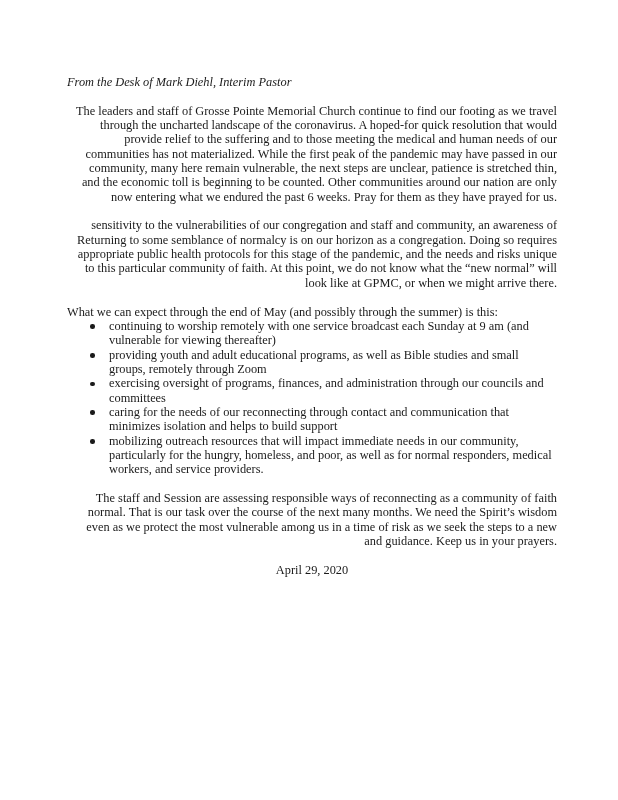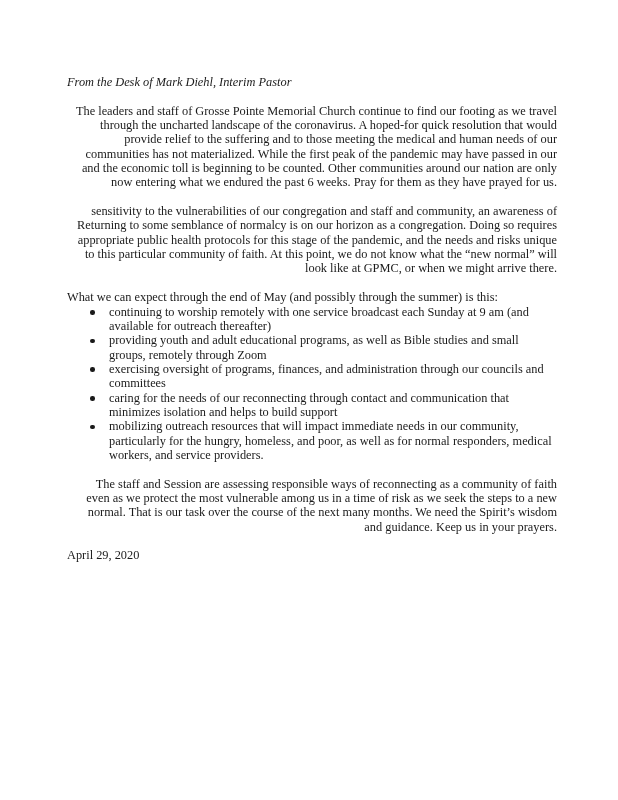--- a/index.html
+++ b/index.html
@@ -62,54 +62,56 @@
       left: 23px;
       top: 5.5px;
       width: 4.5px;
       height: 4.5px;
       border-radius: 50%;
       background: #1a1a1a;
     }
     .date {
       margin: 0;
       white-space: nowrap;
+      text-align: center;
     }
   </style>
 </head>
 <body>
 
 <div class="page">
   <div class="content">
 
     <p class="heading">From the Desk of Mark Diehl, Interim Pastor</p>
 
     <p class="para">
       <span class="line">The leaders and staff of Grosse Pointe Memorial Church continue to find our footing as we travel</span>
       <span class="line">through the uncharted landscape of the coronavirus. A hoped-for quick resolution that would</span>
       <span class="line">provide relief to the suffering and to those meeting the medical and human needs of our</span>
       <span class="line">communities has not materialized. While the first peak of the pandemic may have passed in our</span>
+      <span class="line">community, many here remain vulnerable, the next steps are unclear, patience is stretched thin,</span>
       <span class="line">and the economic toll is beginning to be counted. Other communities around our nation are only</span>
       <span class="line">now entering what we endured the past 6 weeks. Pray for them as they have prayed for us.</span>
     </p>
 
     <p class="para">
       <span class="line">sensitivity to the vulnerabilities of our congregation and staff and community, an awareness of</span>
       <span class="line">Returning to some semblance of normalcy is on our horizon as a congregation. Doing so requires</span>
       <span class="line">appropriate public health protocols for this stage of the pandemic, and the needs and risks unique</span>
       <span class="line">to this particular community of faith. At this point, we do not know what the “new normal” will</span>
       <span class="line">look like at GPMC, or when we might arrive there.</span>
     </p>
 
     <p class="intro line">What we can expect through the end of May (and possibly through the summer) is this:</p>
 
     <ul class="bullets">
       <li class="bullet-item">
         <span class="bullet-dot"></span>
         <span class="line">continuing to worship remotely with one service broadcast each Sunday at 9 am (and</span>
-        <span class="line">available for outreach thereafter)</span>
+        <span class="line">vulnerable for viewing thereafter)</span>
       </li>
       <li class="bullet-item">
         <span class="bullet-dot"></span>
         <span class="line">providing youth and adult educational programs, as well as Bible studies and small</span>
         <span class="line">groups, remotely through Zoom</span>
       </li>
       <li class="bullet-item">
         <span class="bullet-dot"></span>
         <span class="line">exercising oversight of programs, finances, and administration through our councils and</span>
         <span class="line">committees</span>
@@ -122,21 +124,21 @@
       <li class="bullet-item">
         <span class="bullet-dot"></span>
         <span class="line">mobilizing outreach resources that will impact immediate needs in our community,</span>
         <span class="line">particularly for the hungry, homeless, and poor, as well as for normal responders, medical</span>
         <span class="line">workers, and service providers.</span>
       </li>
     </ul>
 
     <p class="para">
       <span class="line">The staff and Session are assessing responsible ways of reconnecting as a community of faith</span>
+      <span class="line">normal. That is our task over the course of the next many months. We need the Spirit’s wisdom</span>
       <span class="line">even as we protect the most vulnerable among us in a time of risk as we seek the steps to a new</span>
-      <span class="line">normal. That is our task over the course of the next many months. We need the Spirit’s wisdom</span>
       <span class="line">and guidance. Keep us in your prayers.</span>
     </p>
 
     <p class="date">April 29, 2020</p>
 
   </div>
 </div>
 
 </body></html>

